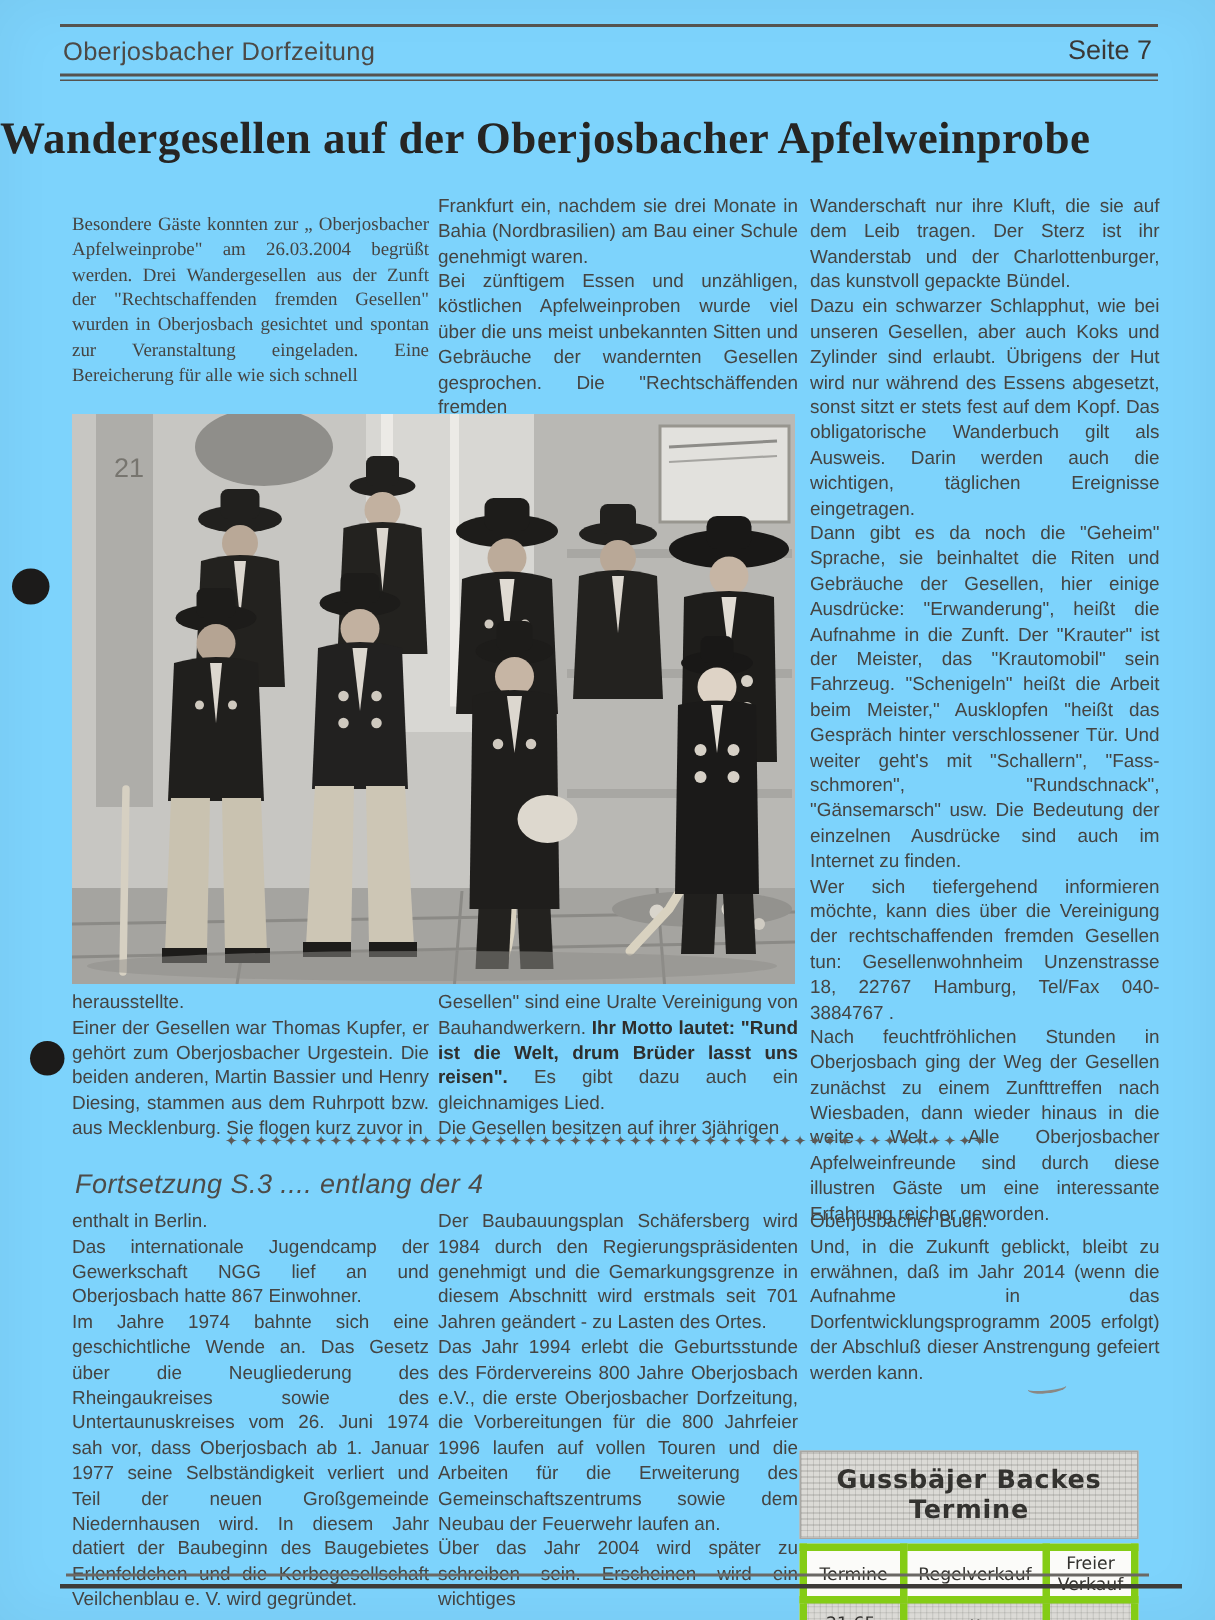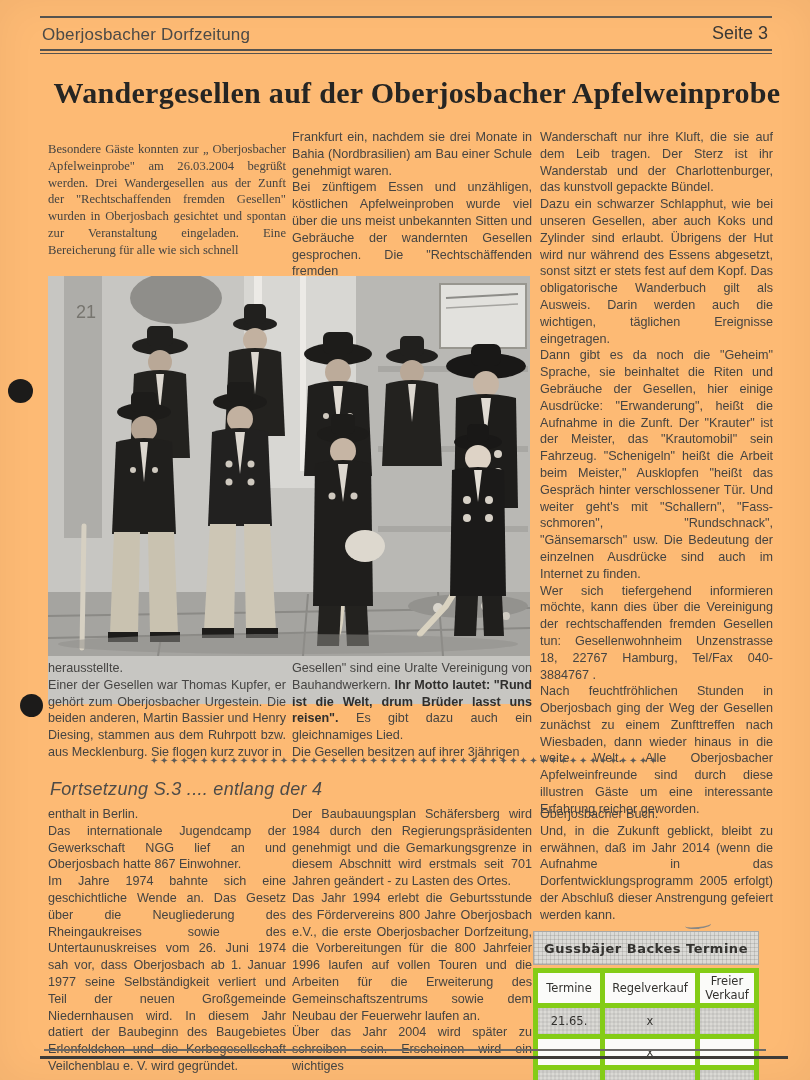--- a/index.html
+++ b/index.html
@@ -1,56 +1,56 @@
 <!DOCTYPE html>
 <html lang="de"><head>
 <meta charset="utf-8">
 <style>
   html,body { margin:0; padding:0; background:#e8e8e5; }
   .page {
     position:relative; width:810px; height:1080px;
-    background:#fdba74;
+    background:#7dd3fc;
     font-family:"Liberation Sans", sans-serif;
     color:#3f3f3f;
     overflow:hidden;
     box-shadow: inset 0 0 40px rgba(0,0,0,0.05);
   }
   .rule { position:absolute; background:#55534f; }
   .rule-top      { left:40px; right:38px; top:16px;  height:2px; }
   .rule-head-a   { left:40px; right:38px; top:49px;  height:2px; }
   .rule-head-b   { left:40px; right:38px; top:53px;  height:1px; }
   .rule-bottom-a { left:44px; right:44px; top:1049px; height:2px; background:#6a6865; }
   .rule-bottom-b { left:40px; right:22px; top:1056px; height:3px; background:#3d3b38; }
 
   .masthead-title { position:absolute; left:42px; top:25px; font-size:17px; color:#4c4a47; letter-spacing:0.2px; }
   .masthead-page  { position:absolute; right:42px; top:23px; font-size:18px; color:#3a3836; }
 
   .headline {
     position:absolute; left:0; right:0; top:76px;
-    text-align:center;
+    text-align:left;
     font-family:"Liberation Serif", serif;
-    font-weight:bold; font-size:30px; color:#262523; letter-spacing:0.3px;padding-left:24px;
+    font-weight:bold; font-size:30px; color:#262523; letter-spacing:0.3px;
   }
 
   .col {
     position:absolute;
     text-align:justify;
     font-size:12.6px; line-height:16.8px;
     white-space:pre-line;
     color:#454442;
   }
   .c1t { left:48px;  top:141px; width:238px;font-family:Liberation Serif, serif; }
   .c2t { left:292px; top:129px; width:240px; }
   .c3  { left:540px; top:129px; width:233px; }
   .c1b { left:48px;  top:660px; width:238px; }
   .c2b { left:292px; top:660px; width:240px; }
   .c2b b { color:#2f2e2c; }
 
   .photo-frame {
-    position:absolute; left:48px; top:276px; width:482px; height:428px;
+    position:absolute; left:48px; top:276px; width:482px; height:380px;
     background:#c7c6c2;
   }
   .photo-frame svg { display:block; }
 
   .diamond-sep {
     position:absolute; left:150px; top:755px; width:512px; height:14px;
     font-size:10px; letter-spacing:1.6px; color:#5c5a57;
     white-space:nowrap; overflow:hidden;
   }
 
@@ -74,23 +74,24 @@
     background-image:
       repeating-linear-gradient(0deg,  rgba(90,90,86,0.18) 0 1px, transparent 1px 4px),
       repeating-linear-gradient(90deg, rgba(90,90,86,0.18) 0 1px, transparent 1px 4px);
   }
 
   .termine-box { position:absolute; left:533px; top:931px; width:226px; font-family:"DejaVu Sans", sans-serif; }
   .termine-title {
     border:1px solid #a9a7a3;
     padding:9px 2px 8px;
     text-align:center;
-    font-size:13px; font-weight:bold; color:#33322f;
+    font-size:17px; font-weight:bold; color:#33322f;
     letter-spacing:0.5px;
     margin-bottom:3px;
+    margin-top:36px;
   }
   table.termine {
     width:100%; border-collapse:collapse;
     border:2px solid #4a4845;
     font-size:11.5px; color:#33322f;
     background:#fbfbf9;
   }
   table.termine th, table.termine td {
     border:5px solid #84cc16;
     height:24px; text-align:center; font-weight:normal;
@@ -104,21 +105,21 @@
   .hole-1 { left:8px;  top:379px; width:25px; height:24px; }
   .hole-2 { left:20px; top:694px; width:23px; height:23px; }
 </style>
 </head>
 <body>
 
 <div class="page">
 
   <div class="rule rule-top"></div>
   <div class="masthead-title">Oberjosbacher Dorfzeitung</div>
-  <div class="masthead-page">Seite 3</div>
+  <div class="masthead-page">Seite 7</div>
   <div class="rule rule-head-a"></div>
   <div class="rule rule-head-b"></div>
 
   <div class="headline">Wandergesellen auf der Oberjosbacher Apfelweinprobe</div>
 
   <div class="col c1t">Besondere Gäste konnten zur „ Oberjosbacher Apfelweinprobe" am 26.03.2004 begrüßt werden. Drei Wandergesellen aus der Zunft der "Rechtschaffenden fremden Gesellen" wurden in Oberjosbach gesichtet und spontan zur Veranstaltung eingeladen. Eine Bereicherung für alle wie sich schnell</div>
   <div class="col c2t">Frankfurt ein, nachdem sie drei Monate in Bahia (Nordbrasilien) am Bau einer Schule genehmigt waren.
 Bei zünftigem Essen und unzähligen, köstlichen Apfelweinproben wurde viel über die uns meist unbekannten Sitten und Gebräuche der wandernten Gesellen gesprochen. Die "Rechtschäffenden fremden</div>
   <div class="col c3">Wanderschaft nur ihre Kluft, die sie auf dem Leib tragen. Der Sterz ist ihr Wanderstab und der Charlottenburger, das kunstvoll gepackte Bündel.
 Dazu ein schwarzer Schlapphut, wie bei unseren Gesellen, aber auch Koks und Zylinder sind erlaubt. Übrigens der Hut wird nur während des Essens abgesetzt, sonst sitzt er stets fest auf dem Kopf. Das obligatorische Wanderbuch gilt als Ausweis. Darin werden auch die wichtigen, täglichen Ereignisse eingetragen.

